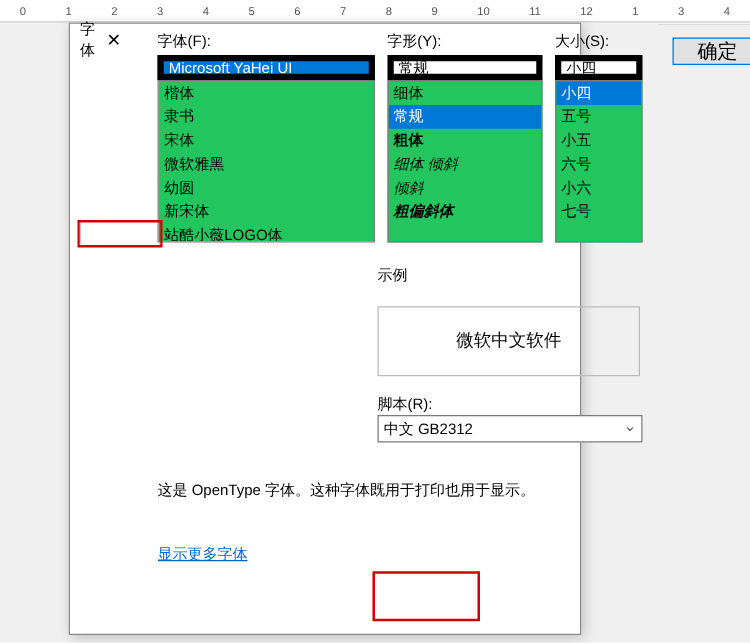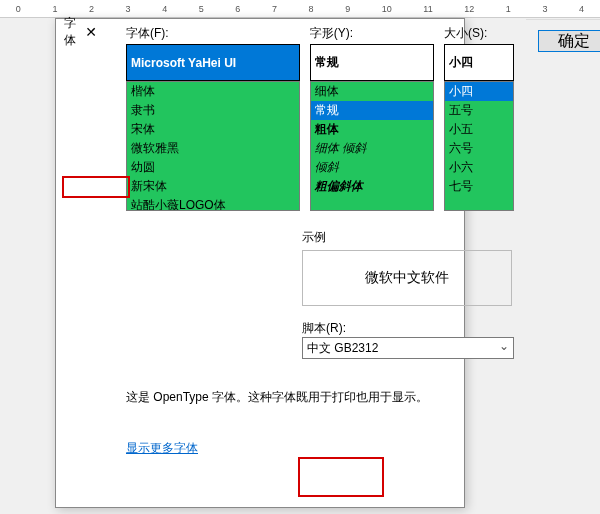--- a/index.html
+++ b/index.html
@@ -54,27 +54,26 @@
     display: flex;
     flex-direction: column;
   }
   .columns { display: flex; gap: 10px; }
   .col { display: flex; flex-direction: column; }
   .col-font { flex: 1.4; }
   .col-style { flex: 1; }
   .col-size { width: 70px; }
   .col label { margin-bottom: 2px; }
   .textbox {
-    border: 1px solid #000000;
-    height: 37px;
+    border: 5px solid #000000;
+    height: 20px;
     padding: 2px 4px;
     font-size: 12px;
     width: 100%;
     background: #fff;
-    font-weight: bold;
   }
   .col-font .textbox { color: #fff; background: #0078d7; }
   .listbox {
     border: 1px solid #7a7a7a;
     height: 130px;
     overflow-y: scroll;
     margin-top: 0;
     background: #22c55e;
   }
   .listbox .item {
@@ -91,21 +90,21 @@
     position: absolute;
     pointer-events: none;
   }
   .hl1 { left: 62px; top: 176px; width: 68px; height: 22px; }
   .hl2 { left: 298px; top: 457px; width: 86px; height: 40px; }
   .sample-group {
     margin-top: 18px;
     margin-left: 176px;
     width: 210px;
   }
-  .group-label { margin-bottom: 4px; display: block; }
+  .group-label { margin-bottom: 16px; display: block; }
   .sample-box {
     border: 1px solid #bbb;
     height: 56px;
     display: flex; align-items: center; justify-content: center;
     font-size: 14px;
   }
   .script-group {
     margin-top: 14px;
     margin-left: 176px;
     width: 212px;

